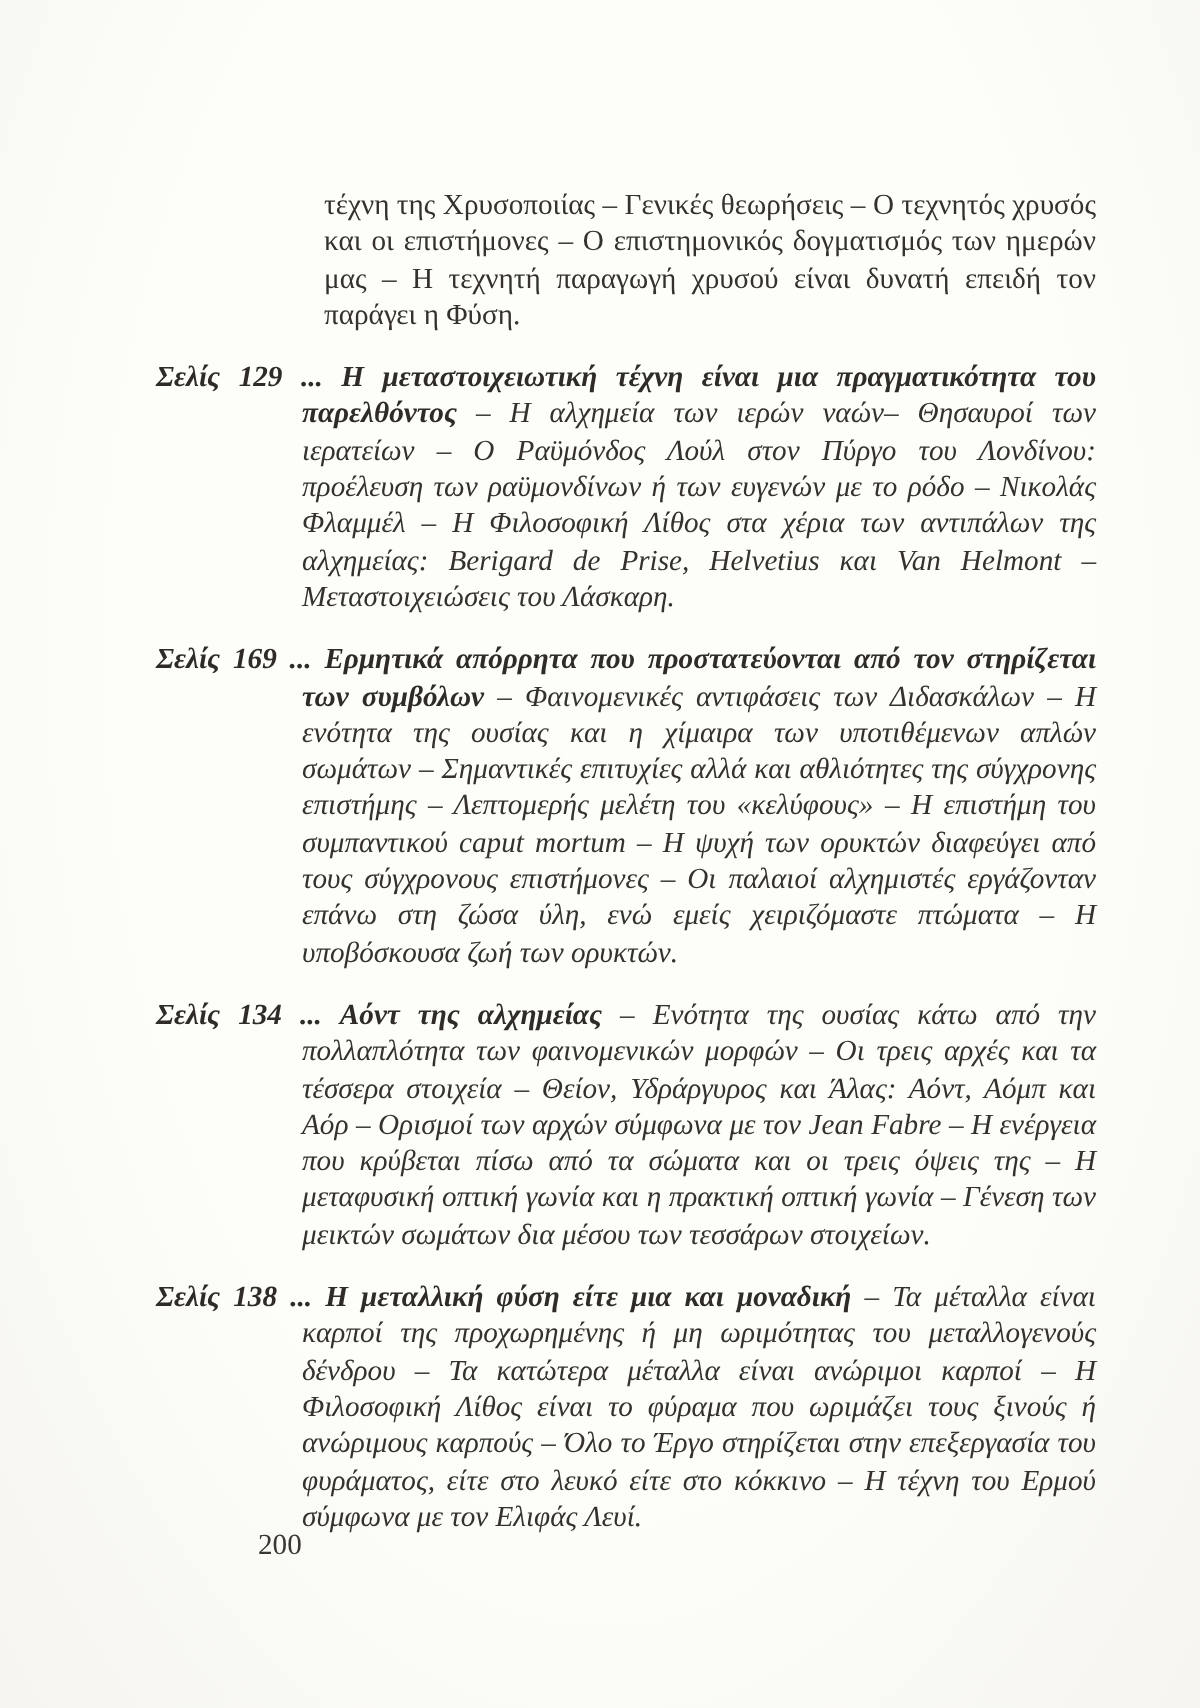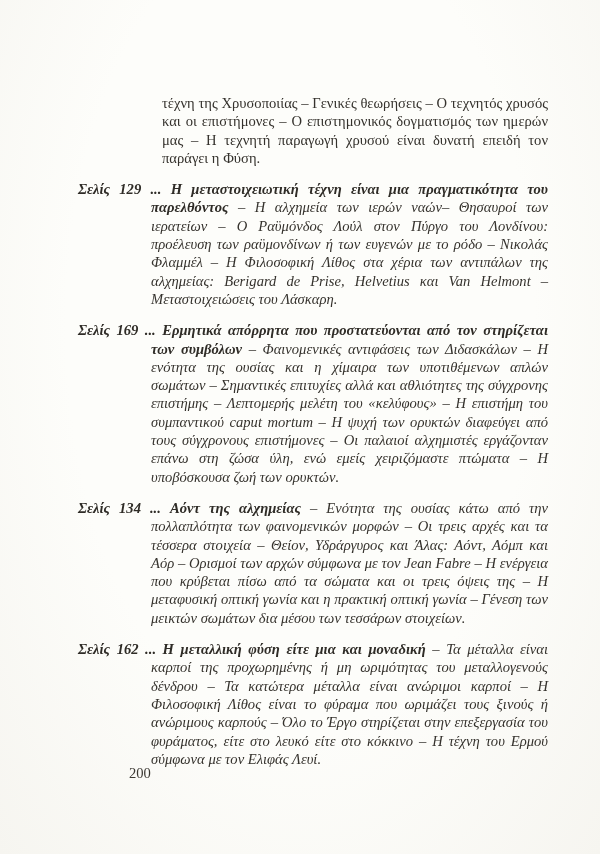--- a/index.html
+++ b/index.html
@@ -88,21 +88,21 @@
       <span>– Φαινομενικές αντιφάσεις των Διδασκάλων – Η ενότητα της ουσίας και η χίμαιρα των υποτιθέμενων απλών σωμάτων – Σημαντικές επιτυχίες αλλά και αθλιότητες της σύγχρονης επιστήμης – Λεπτομερής μελέτη του «κελύφους» – Η επιστήμη του συμπαντικού caput mortum – Η ψυχή των ορυκτών διαφεύγει από τους σύγχρονους επιστήμονες – Οι παλαιοί αλχημιστές εργάζονταν επάνω στη ζώσα ύλη, ενώ εμείς χειριζόμαστε πτώματα – Η υποβόσκουσα ζωή των ορυκτών.</span>
     </p>
 
     <p class="toc-entry">
       <b>Σελίς 134 ...</b>
       <b>Αόντ της αλχημείας</b>
       <span>– Ενότητα της ουσίας κάτω από την πολλαπλότητα των φαινομενικών μορφών – Οι τρεις αρχές και τα τέσσερα στοιχεία – Θείον, Υδράργυρος και Άλας: Αόντ, Αόμπ και Αόρ – Ορισμοί των αρχών σύμφωνα με τον Jean Fabre – Η ενέργεια που κρύβεται πίσω από τα σώματα και οι τρεις όψεις της – Η μεταφυσική οπτική γωνία και η πρακτική οπτική γωνία – Γένεση των μεικτών σωμάτων δια μέσου των τεσσάρων στοιχείων.</span>
     </p>
 
     <p class="toc-entry">
-      <b>Σελίς 162 ...</b>
+      <b>Σελίς 138 ...</b>
       <b>Η μεταλλική φύση είτε μια και μοναδική</b>
       <span>– Τα μέταλλα είναι καρποί της προχωρημένης ή μη ωριμότητας του μεταλλογενούς δένδρου – Τα κατώτερα μέταλλα είναι ανώριμοι καρποί – Η Φιλοσοφική Λίθος είναι το φύραμα που ωριμάζει τους ξινούς ή ανώριμους καρπούς – Όλο το Έργο στηρίζεται στην επεξεργασία του φυράματος, είτε στο λευκό είτε στο κόκκινο – Η τέχνη του Ερμού σύμφωνα με τον Ελιφάς Λευί.</span>
     </p>
 
   </div>
 
   <div class="page-number">200</div>
 
 </div>
 

